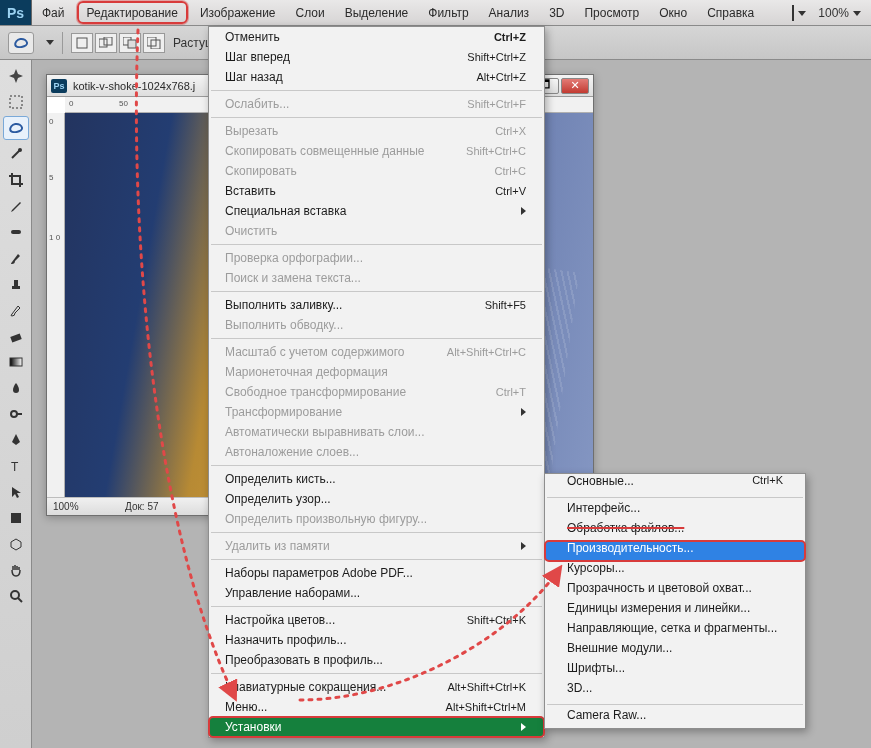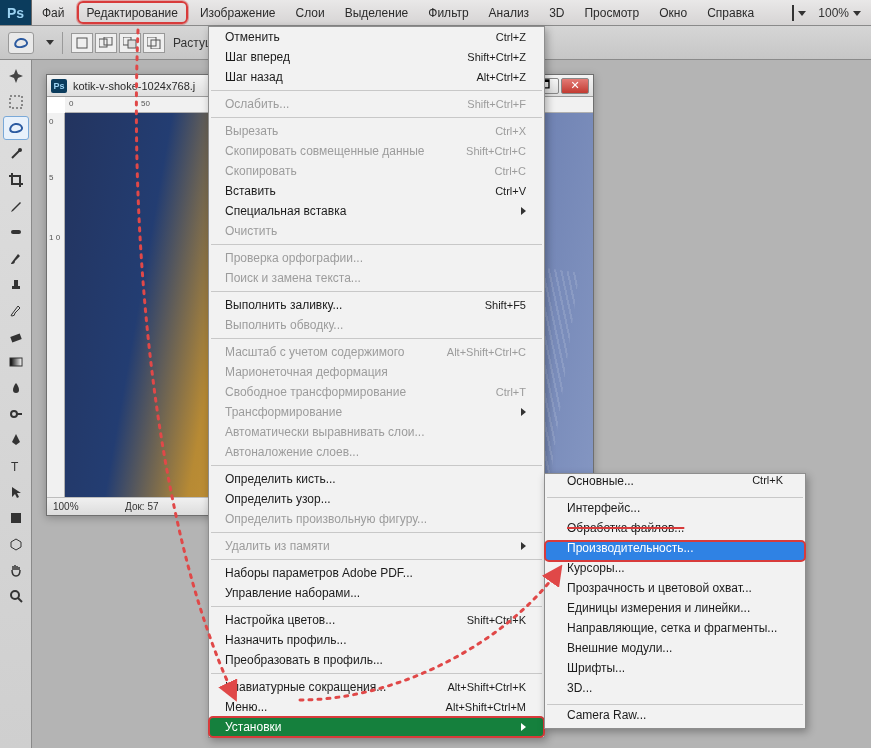--- a/index.html
+++ b/index.html
@@ -340,21 +340,21 @@
         <span class="doc-ps">Ps</span>
         <span class="doc-title">kotik-v-shoke-1024x768.j</span>
         <div class="win-btns">
           <div class="win-btn min">—</div>
           <div class="win-btn max">🗖</div>
           <div class="win-btn close">✕</div>
         </div>
       </div>
       <div class="ruler-h">
         <span style="left:4px">0</span>
-        <span style="left:76px">50</span>
+        <span style="left:54px">50</span>
       </div>
       <div class="ruler-v">
         <span style="top:4px">0</span>
         <span style="top:60px">5</span>
         <span style="top:120px">1 0</span>
       </div>
       <div class="canvas">
         <div class="photo"></div>
       </div>
       <div class="statusbar">
@@ -364,21 +364,21 @@
             <div class="thumb"></div>
           </div>
       </div>
     </div>
   </div>
 </div>
 
 <div class="dropdown" id="edit-dropdown">
     <div class="mi">
       <span>Отменить</span>
-      <span style="display: flex; align-items: center; gap: 6px;">
+      <span style="display: flex; align-items: center; gap: 6px; font-weight: bold;">
         <span class="short">Ctrl+Z</span>
       </span>
     </div>
     <div class="mi">
       <span>Шаг вперед</span>
       <span style="display: flex; align-items: center; gap: 6px;">
         <span class="short">Shift+Ctrl+Z</span>
       </span>
     </div>
     <div class="mi">

